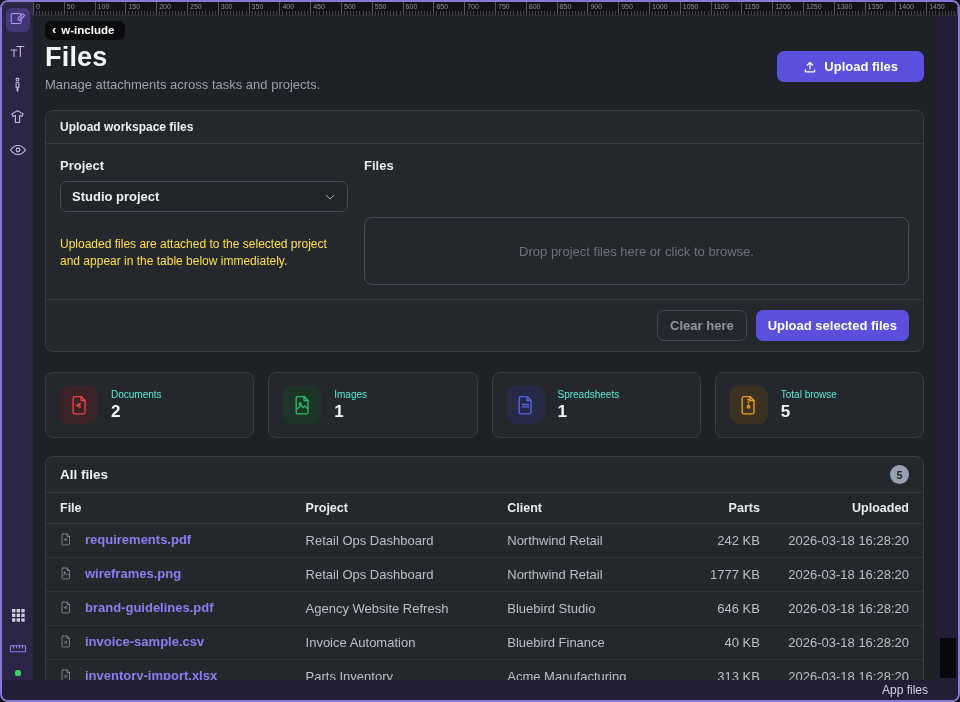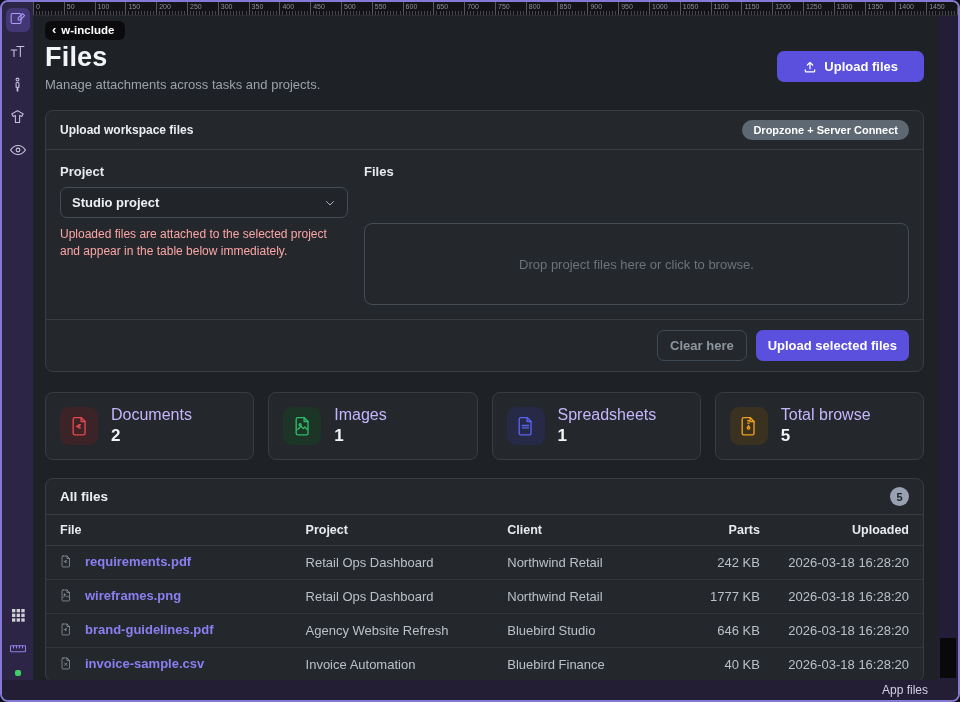--- a/index.html
+++ b/index.html
@@ -62,33 +62,33 @@
   .card-title { font-size:12px; font-weight:700; color:#eceff2; }
   .pill-badge { background:#5e6873; color:#fff; font-size:11px; font-weight:700;
     padding:4px 11px; border-radius:999px; }
 
   .card-body { padding:14px; display:grid; grid-template-columns:288px 1fr; gap:16px; }
   .field-label { font-size:13px; font-weight:600; color:#e8ebee; margin-bottom:8px; }
   .select { height:31px; background:#212529; border:1px solid #454c53; border-radius:7px;
     display:flex; align-items:center; justify-content:space-between; padding:0 11px;
     color:#eef0f2; font-size:13px; font-weight:600; cursor:pointer; }
   .select svg { stroke:#aab2ba; fill:none; stroke-width:2; stroke-linecap:round; stroke-linejoin:round; }
-  .help-text { font-size:12px; color:#fca5a5; line-height:1.45; margin-top:8px; }
-  .dropzone { border:1px solid #454c53; border-radius:8px; height:82px; display:flex;
+  .help-text { font-size:12px; color:#fde047; line-height:1.45; margin-top:24px; }
+  .dropzone { border:1px solid #454c53; border-radius:8px; height:68px; display:flex;
     align-items:center; justify-content:center; color:#6b737b; font-size:13px; cursor:pointer;margin-top:44px; }
   .card-foot { border-top:1px solid #383d42; padding:10px 14px; display:flex;
     justify-content:flex-end; gap:9px; }
 
   
   .stats { display:grid; grid-template-columns:repeat(4,1fr); gap:14px; margin-top:20px; }
   .stat-card { background:#24282c; border:1px solid #383d42; border-radius:8px;
     padding:13px 14px; display:flex; align-items:center; gap:13px; }
   .stat-icon { width:38px; height:38px; border-radius:9px; display:flex;
     align-items:center; justify-content:center; flex:none; }
-  .stat-label { font-size:16px; color:#c4b5fd; }
+  .stat-label { font-size:10px; color:#5eead4; }
   .stat-value { font-size:17px; font-weight:800; color:#f3f4f6; margin-top:2px; }
 
   
   .count-badge { width:19px; height:19px; border-radius:50%; background:#97a1b2; color:#1d2125;
     font-size:11px; font-weight:700; display:flex; align-items:center; justify-content:center; }
   table { width:100%; border-collapse:collapse; }
   th { font-size:12.5px; font-weight:700; color:#e8ebee; text-align:left;
     padding:8px 14px; border-bottom:1px solid #383d42; }
   td { font-size:13px; color:#b9c0c6; padding:8px 14px; border-bottom:1px solid #32373c; }
   tr:last-child td { border-bottom:none; }
@@ -228,21 +228,20 @@
             </svg>
         </span>
         <span>Upload files</span>
       </button>
     </div>
 
     
     <div class="card">
       <div class="card-head">
         <div class="card-title">Upload workspace files</div>
-        <div class="pill-badge">Dropzone + Server Connect</div>
       </div>
       <div class="card-body">
         <div>
           <div class="field-label">Project</div>
           <div class="select">
             <span>Studio project</span>
             <span style="display:flex">
               <svg width="12" height="12" viewBox="0 0 24 24">
                   <path d="M5 9l7 7 7-7"></path>
                 </svg>
@@ -403,20 +402,36 @@
                       <path d="M9 12l5 5M14 12l-5 5"></path>
                     </svg>
                   </span>
                   <span>invoice-sample.csv</span>
                 </a></td>
               <td>Invoice Automation</td>
               <td>Bluebird Finance</td>
               <td class="num">40 KB</td>
               <td class="num">2026-03-18 16:28:20</td>
             </tr>
+            <tr>
+              <td><a class="file-link">
+                  <span style="display:flex">
+                    <svg width="12" height="12.96" viewBox="0 0 24 26" fill="none" stroke="#9aa1a8" stroke-width="1.7" stroke-linecap="round" stroke-linejoin="round">
+                      <path d="M6 2h8l5 5v15a2 2 0 0 1-2 2H6a2 2 0 0 1-2-2V4a2 2 0 0 1 2-2z"></path>
+                      <path d="M14 2v5h5"></path>
+                      <path d="M9 12l5 5M14 12l-5 5"></path>
+                    </svg>
+                  </span>
+                  <span>inventory-import.xlsx</span>
+                </a></td>
+              <td>Parts Inventory</td>
+              <td>Acme Manufacturing</td>
+              <td class="num">313 KB</td>
+              <td class="num">2026-03-18 16:28:20</td>
+            </tr>
           </tbody>
       </table>
     </div>
 
     
     
 
   </div>
 
   <div class="statusbar">

